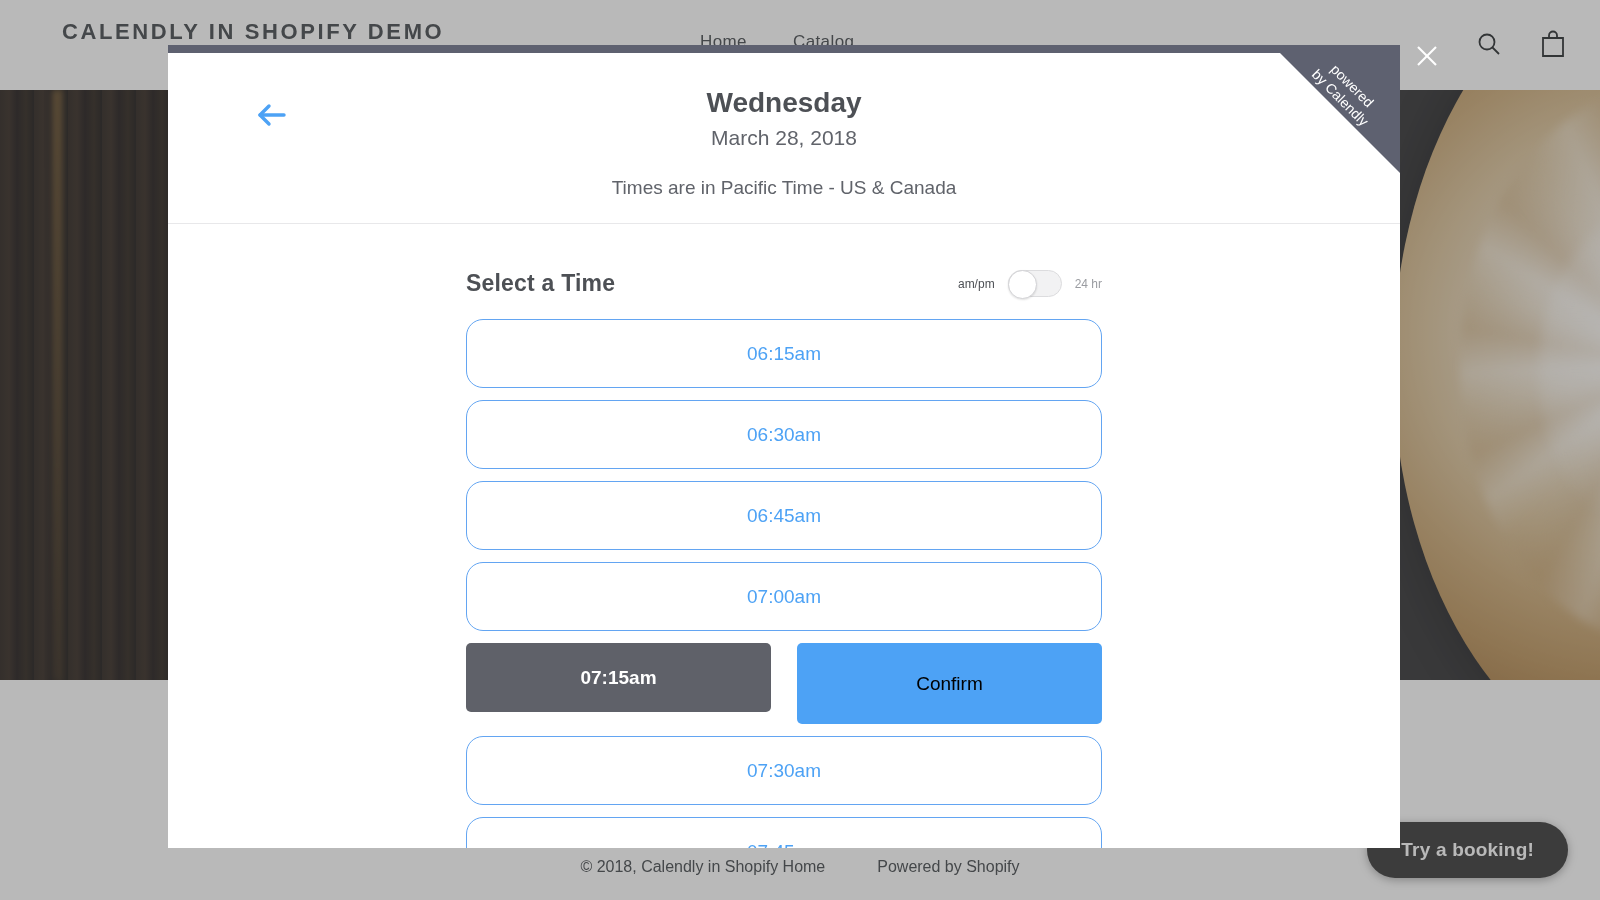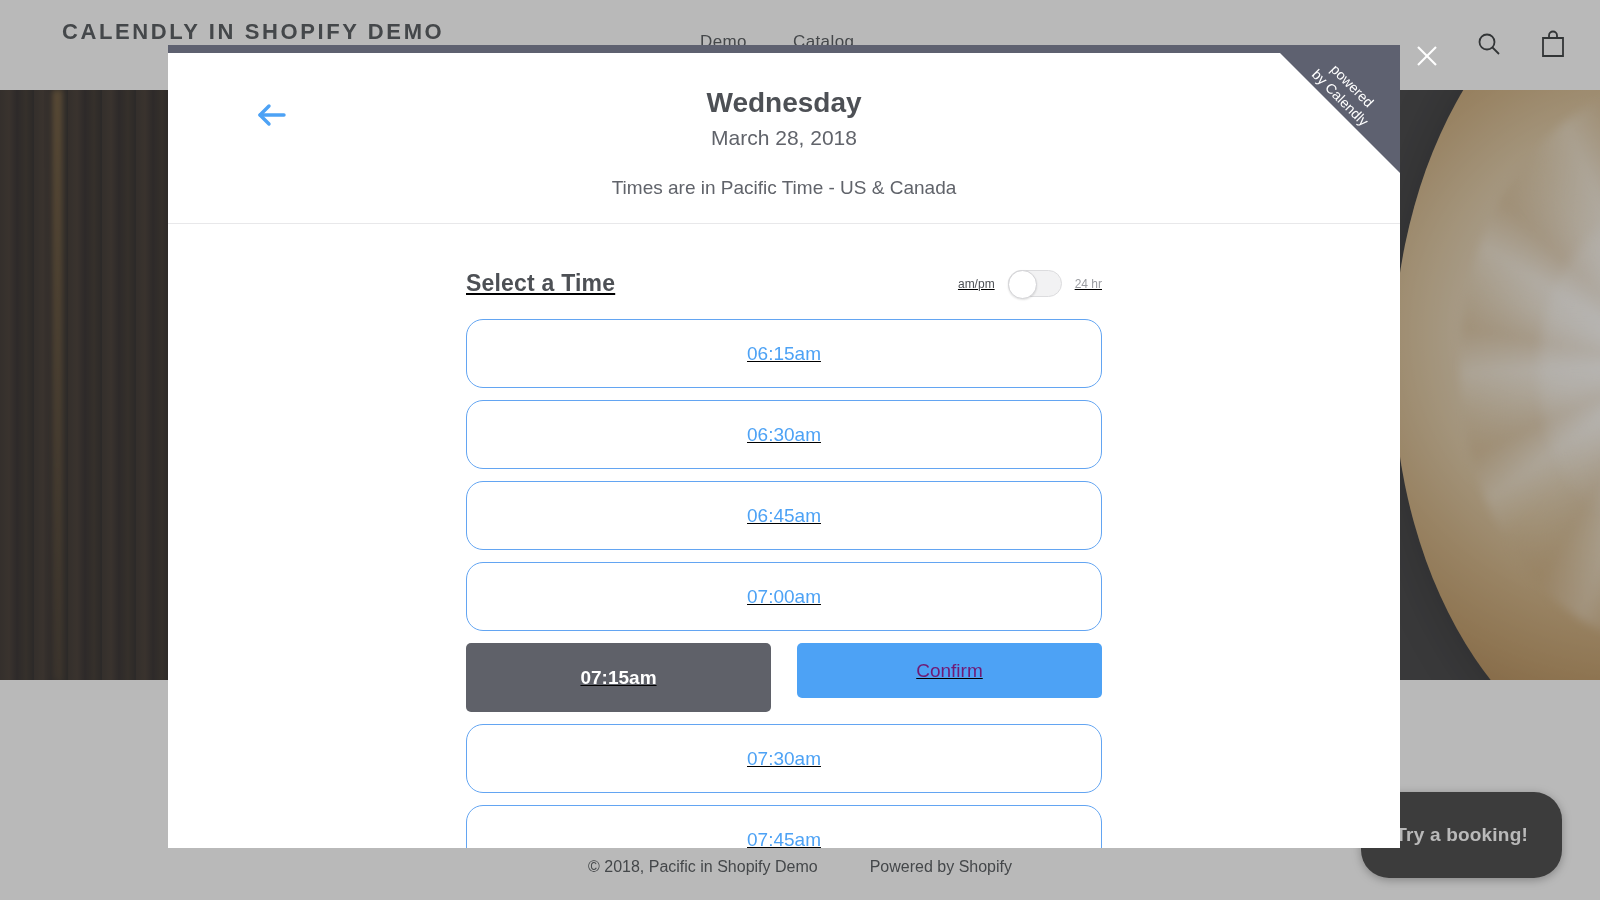--- a/index.html
+++ b/index.html
@@ -84,22 +84,22 @@
   }
   .site-footer {
     position: absolute; bottom: 0; left: 0; width: 1600px; height: 66px;
     display: flex; align-items: center; justify-content: center; gap: 52px;
     font-size: 16px; color: #3d4246;
   }
   .site-footer a { color: #3d4246; text-decoration: none; }
 
   
   .launcher {
-    position: absolute; right: 38px; bottom: 22px;
-    height: 56px; padding: 15px 34px; border-radius: 28px;
+    position: absolute; right: 32px; bottom: 22px;
+    height: 56px; padding: 0 34px; border-radius: 28px;
     background: #2f2f2f; color: #ffffff;
     display: flex; align-items: center; justify-content: center;
     font-size: 19px; font-weight: bold; letter-spacing: .2px;
     box-shadow: 0 2px 10px rgba(0,0,0,.35);
   }
 
   
   .backdrop {
     position: absolute; inset: 0; background: rgba(80,80,80,.40);
   }
@@ -116,21 +116,21 @@
     position: absolute; left: 86px; top: 47px; width: 34px; height: 30px;
     display: flex; align-items: center; justify-content: center;
   }
   .head-center { text-align: center; padding-top: 33px; }
   .day-name { font-size: 28px; font-weight: bold; color: #4d5055; line-height: 34px; }
   .day-date { font-size: 21px; color: #60636a; line-height: 32px; margin-top: 2px; }
   .tz-note { font-size: 19px; color: #60636a; margin-top: 23px; }
 
   .divider { height: 1px; background: #e8e8ea; }
 
-  .modal-body { position: relative; padding: 0 0 0 0; text-decoration: underline; }
+  .modal-body { position: relative; padding: 0 0 0 0; }
   .body-row {
     display: flex; align-items: center; justify-content: space-between;
     width: 636px; margin: 0 auto; padding: 46px 0 22px 0;
     box-sizing: border-box;
   }
   .select-title { font-size: 23px; font-weight: bold; color: #4d5055; letter-spacing: .2px; }
   .fmt-toggle { display: flex; align-items: center; gap: 13px; }
   .fmt-label { font-size: 12px; color: #4d5055; }
   .fmt-label.inactive { color: #9a9ca1; }
   .switch {
@@ -150,23 +150,23 @@
     display: flex; align-items: center; justify-content: center;
     font-size: 19px; color: #4da2f5; box-sizing: border-box;
   }
   .slot-pair { display: flex; gap: 26px; margin-bottom: 12px; }
   .slot-selected {
     flex: 1; height: 69px; border-radius: 5px; background: #5f6169;
     display: flex; align-items: center; justify-content: center;
     color: #ffffff; font-size: 19px; font-weight: bold;
   }
   .slot-confirm {
-    flex: 1; height: 55px; border-radius: 5px; background: #4da2f5;
-    display: flex; align-items: center; justify-content: center;
-    color: #701a75; font-size: 19px;
+    flex: 1; height: 81px; border-radius: 5px; background: #4da2f5;
+    display: flex; align-items: center; justify-content: center;
+    color: #000000; font-size: 19px;
   }
 
   
   .ribbon {
     position: absolute; right: 0; top: 0; width: 120px; height: 120px; overflow: hidden;
   }
   .ribbon .tri {
     position: absolute; right: 0; top: 0; width: 0; height: 0;
     border-left: 120px solid transparent; border-top: 120px solid #5e6170;
   }
@@ -185,21 +185,21 @@
 <body>
 
 <div id="root">
 
   <div class="page">
 
     <div class="site-header">
       <div class="site-title">CALENDLY IN SHOPIFY DEMO</div>
 
       <div class="nav">
-        <a>Demo</a>
+        <a>Home</a>
         <a>Catalog</a>
       </div>
 
       <div class="header-icons">
         <div class="icon-btn">
           <svg width="26" height="26" viewBox="0 0 26 26">
             <circle cx="11" cy="11" r="7.5" fill="none" stroke="#1f2326" stroke-width="1.8"></circle>
             <line x1="16.5" y1="16.5" x2="23" y2="23" stroke="#1f2326" stroke-width="1.8"></line>
           </svg>
         </div>
@@ -214,21 +214,21 @@
 
     <div class="hero">
       <div class="hero-wood"></div>
       <div class="hero-dark"></div>
       <div class="hero-cup"></div>
     </div>
 
     <div class="page-body"></div>
 
     <div class="site-footer">
-      <span>© 2018, Pacific in Shopify Demo</span>
+      <span>© 2018, Calendly in Shopify Home</span>
       <a>Powered by Shopify</a>
     </div>
 
     <div class="launcher">Try a booking!</div>
   </div>
 
   <div class="backdrop"></div>
 
   <div class="modal-close">
     <svg width="26" height="26" viewBox="0 0 26 26">

